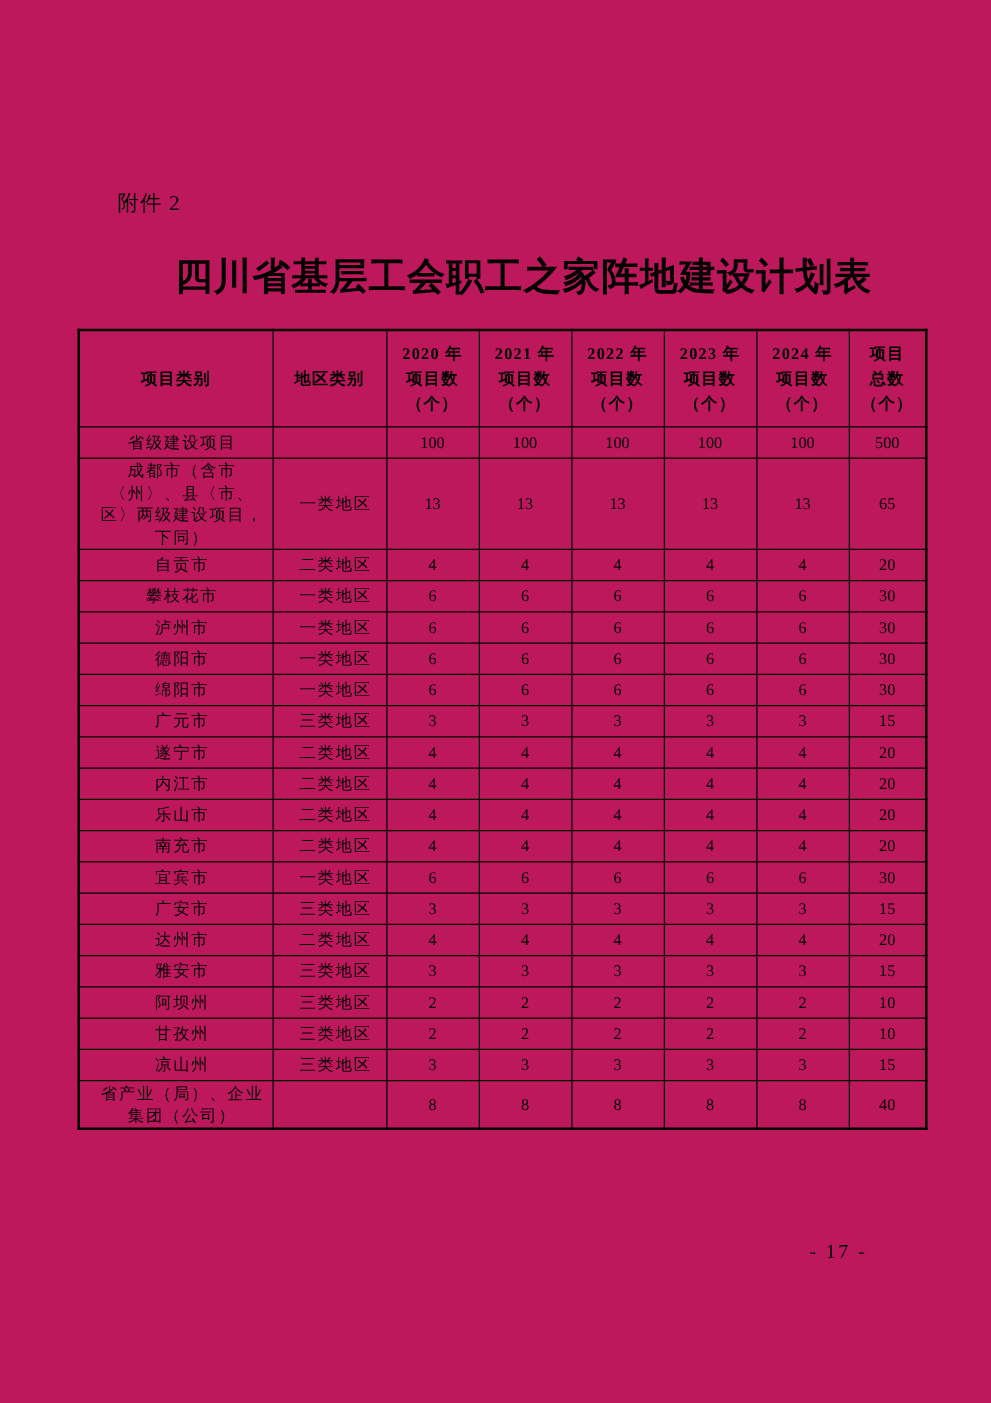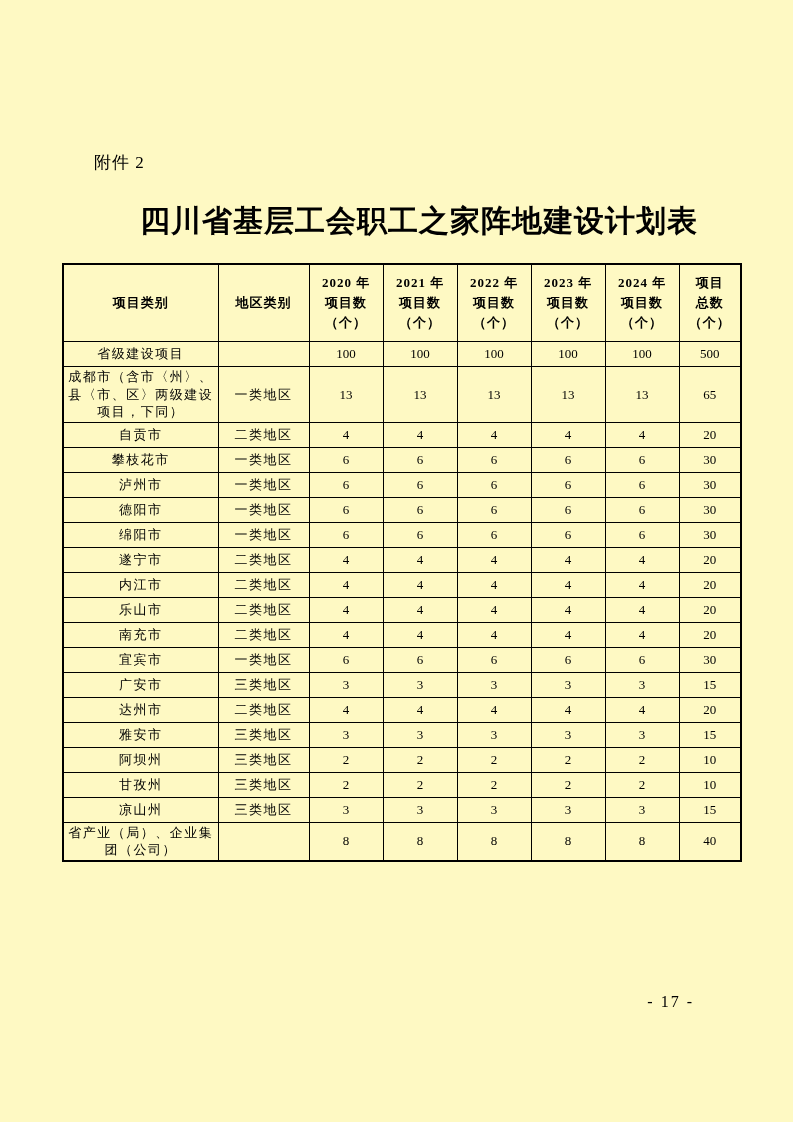--- a/index.html
+++ b/index.html
@@ -6,21 +6,21 @@
     margin: 0;
     padding: 0;
     background: #e8e8e8;
     font-family: "Liberation Serif", "DejaVu Serif", serif;
   }
   .page {
     position: relative;
     width: 793px;
     height: 1122px;
     margin: 0 auto;
-    background: #fef9c3;
+    background: #be185d;
     color: #000000;
     overflow: hidden;
   }
   .attachment {
     position: absolute;
     left: 94px;
     top: 151px;
     font-size: 17px;
     letter-spacing: 1px;
   }
@@ -60,20 +60,21 @@
     height: 74px;
     line-height: 1.55;
     letter-spacing: 1px;
   }
   table.plan-table td {
     height: 22px;
     line-height: 1.35;
   }
   table.plan-table td.text-cell {
     letter-spacing: 1.5px;
+    padding-left: 12px;
   }
   tr.row-total td {
     font-weight: bold;
     height: 31px;
   }
   .pagenum {
     position: absolute;
     right: 99px;
     top: 993px;
     font-size: 16px;
@@ -189,20 +190,30 @@
           <td class="text-cell">绵阳市</td>
           <td class="text-cell">一类地区</td>
           <td>6</td>
           <td>6</td>
           <td>6</td>
           <td>6</td>
           <td>6</td>
           <td>30</td>
         </tr>
         <tr>
+          <td class="text-cell">广元市</td>
+          <td class="text-cell">三类地区</td>
+          <td>3</td>
+          <td>3</td>
+          <td>3</td>
+          <td>3</td>
+          <td>3</td>
+          <td>15</td>
+        </tr>
+        <tr>
           <td class="text-cell">遂宁市</td>
           <td class="text-cell">二类地区</td>
           <td>4</td>
           <td>4</td>
           <td>4</td>
           <td>4</td>
           <td>4</td>
           <td>20</td>
         </tr>
         <tr>

